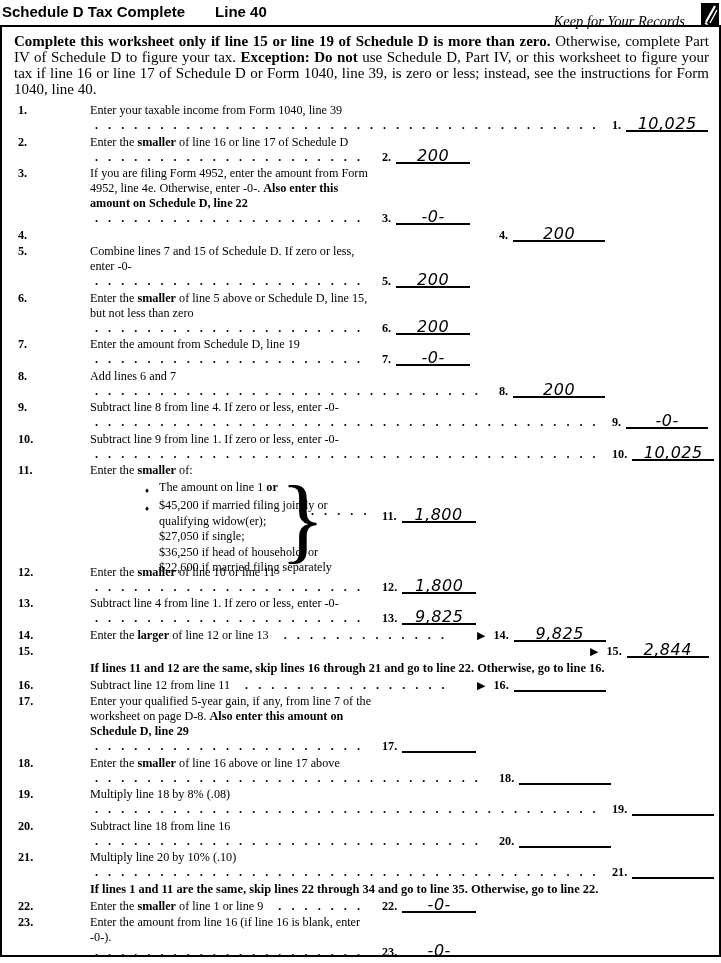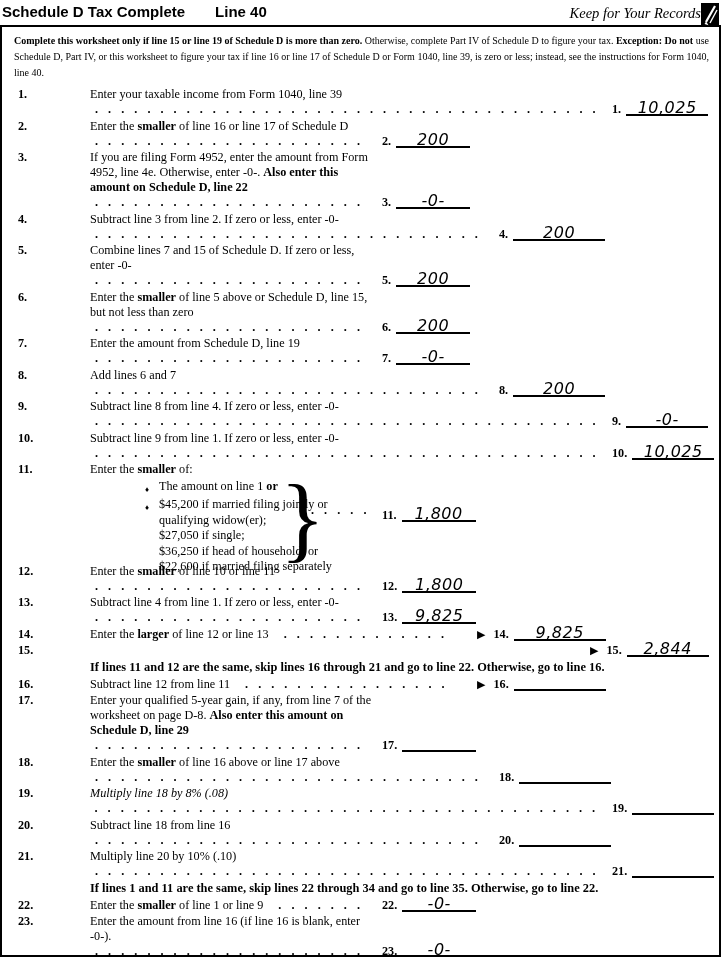--- a/index.html
+++ b/index.html
@@ -1,23 +1,23 @@
 <!DOCTYPE html>
 <html><head>
 <meta charset="utf-8">
 <style>
   html,body{margin:0;padding:0;background:#fff;}
   body{width:721px;height:963px;overflow:hidden;font-family:"Liberation Serif",serif;color:#000;}
   .titlebar{display:flex;justify-content:space-between;align-items:flex-start;padding:3px 2px 2px 2px;height:25px;box-sizing:border-box;}
   .title-left{font-family:"Liberation Sans",sans-serif;font-weight:bold;font-size:15px;}
   .title-sub{margin-left:30px;}
-  .title-right{display:flex;align-items:flex-start;gap:0;}
+  .title-right{display:flex;align-items:flex-end;gap:16px;}
   .keep{font-style:italic;font-size:14.5px;font-family:"Liberation Serif",serif;padding-top:2px;}
   .box{border:2px solid #000;height:932px;box-sizing:border-box;overflow:hidden;}
-  .intro{font-size:10px;line-height:16px;text-align:justify;margin:0;padding:6px 10px 4px 12px;}
+  .intro{font-size:15px;line-height:16px;text-align:justify;margin:0;padding:6px 10px 4px 12px;}
   .b{font-weight:bold;}
   #rows{position:relative;padding-top:2px;}
   .row{position:relative;margin-bottom:1.5px;min-height:15px;font-size:12.2px;line-height:15px;}
   .num{position:absolute;left:16px;top:0;width:30px;font-weight:bold;}
   .text{margin-left:88px;}
   .dots{word-spacing:7px;font-weight:bold;padding-left:5px;white-space:nowrap;}
   .field{position:absolute;bottom:1px;display:flex;align-items:flex-end;}
   .flabel{font-weight:bold;font-size:12.2px;margin-right:5px;line-height:14px;}
   .arrow{font-size:11px;margin-right:8px;line-height:14px;}
   .uline{border-bottom:2px solid #000;display:flex;justify-content:center;align-items:flex-end;height:15px;}
@@ -81,21 +81,20 @@
         <div class="text" style="width: 285px;"><span>If you are filing Form 4952, enter the amount from Form 4952, line 4e. Otherwise, enter -0-. </span><span class="b">Also enter this amount on Schedule D, line 22</span><span class="dots"> . . . . . . . . . . . . . . . . . . . . .</span></div>
         <div class="field" style="left: 380px;">
           <div class="flabel">3.</div>
           <div class="uline" style="width: 74px;">
             <span class="val">-0-</span>
           </div>
         </div>
       </div>
       <div class="row">
         <div class="num">4.</div>
-        <div class="text" style="width: 400px;"><span>Subtract line 3 from line 2. If zero or less, enter -0-</span><span class="dots"> . . . . . . . . . . . . . . . . . . . . . . . . . . . . . .</span></div>
         <div class="field" style="left: 497px;">
           <div class="flabel">4.</div>
           <div class="uline" style="width: 92px;">
             <span class="val">200</span>
           </div>
         </div>
       </div>
       <div class="row">
         <div class="num">5.</div>
         <div class="text" style="width: 285px;"><span>Combine lines 7 and 15 of Schedule D. If zero or less, enter -0-</span><span class="dots"> . . . . . . . . . . . . . . . . . . . . .</span></div>
@@ -253,21 +252,21 @@
         <div class="text" style="width: 400px;"><span>Enter the </span><span class="b">smaller</span><span> of line 16 above or line 17 above</span><span class="dots"> . . . . . . . . . . . . . . . . . . . . . . . . . . . . . .</span></div>
         <div class="field" style="left: 497px;">
           <div class="flabel">18.</div>
           <div class="uline" style="width: 92px;">
             <span class="val"></span>
           </div>
         </div>
       </div>
       <div class="row">
         <div class="num">19.</div>
-        <div class="text" style="width: 515px; font-style: italic;"><span>Multiply line 18 by 8% (.08)</span><span class="dots"> . . . . . . . . . . . . . . . . . . . . . . . . . . . . . . . . . . . . . . .</span></div>
+        <div class="text" style="width: 515px;"><span>Multiply line 18 by 8% (.08)</span><span class="dots"> . . . . . . . . . . . . . . . . . . . . . . . . . . . . . . . . . . . . . . .</span></div>
         <div class="field" style="left: 610px;">
           <div class="flabel">19.</div>
           <div class="uline" style="width: 82px;">
             <span class="val"></span>
           </div>
         </div>
       </div>
       <div class="row">
         <div class="num">20.</div>
         <div class="text" style="width: 400px;"><span>Subtract line 18 from line 16</span><span class="dots"> . . . . . . . . . . . . . . . . . . . . . . . . . . . . . .</span></div>

